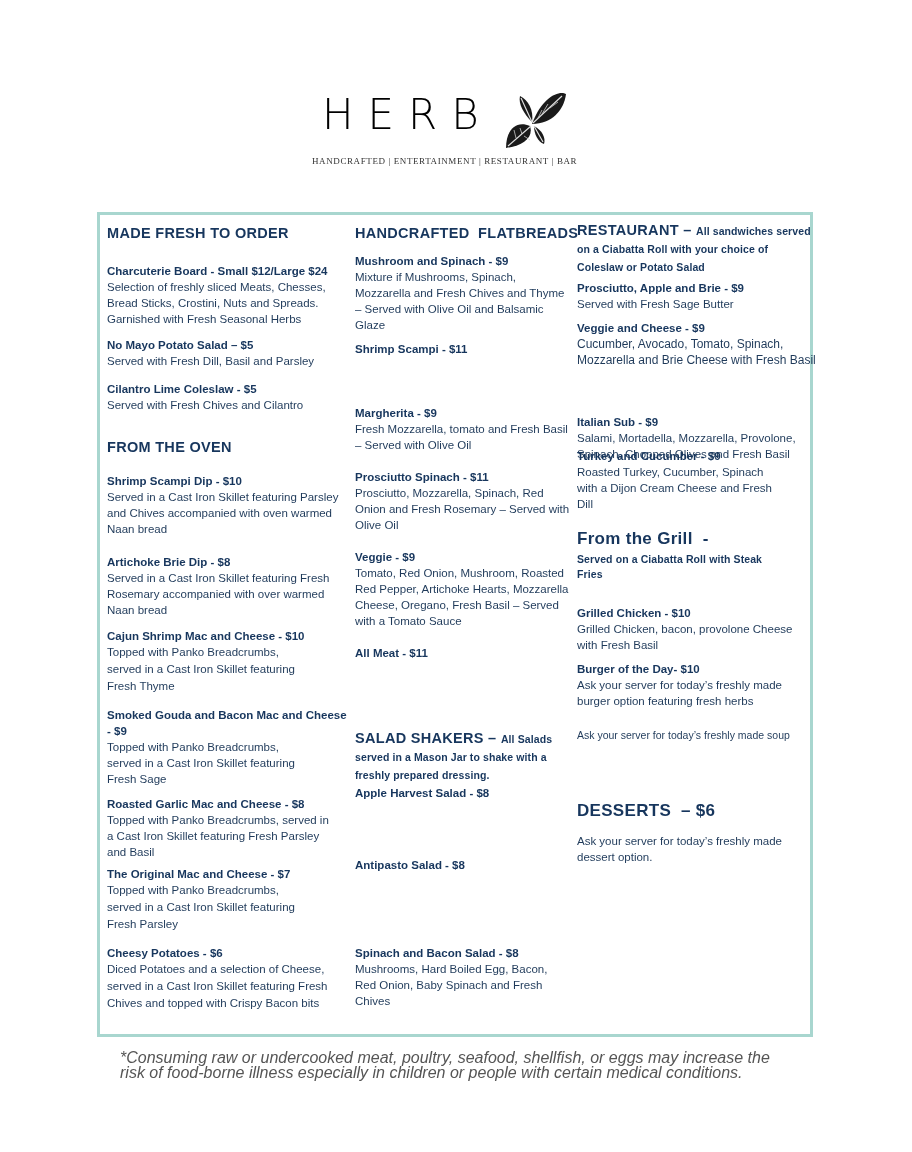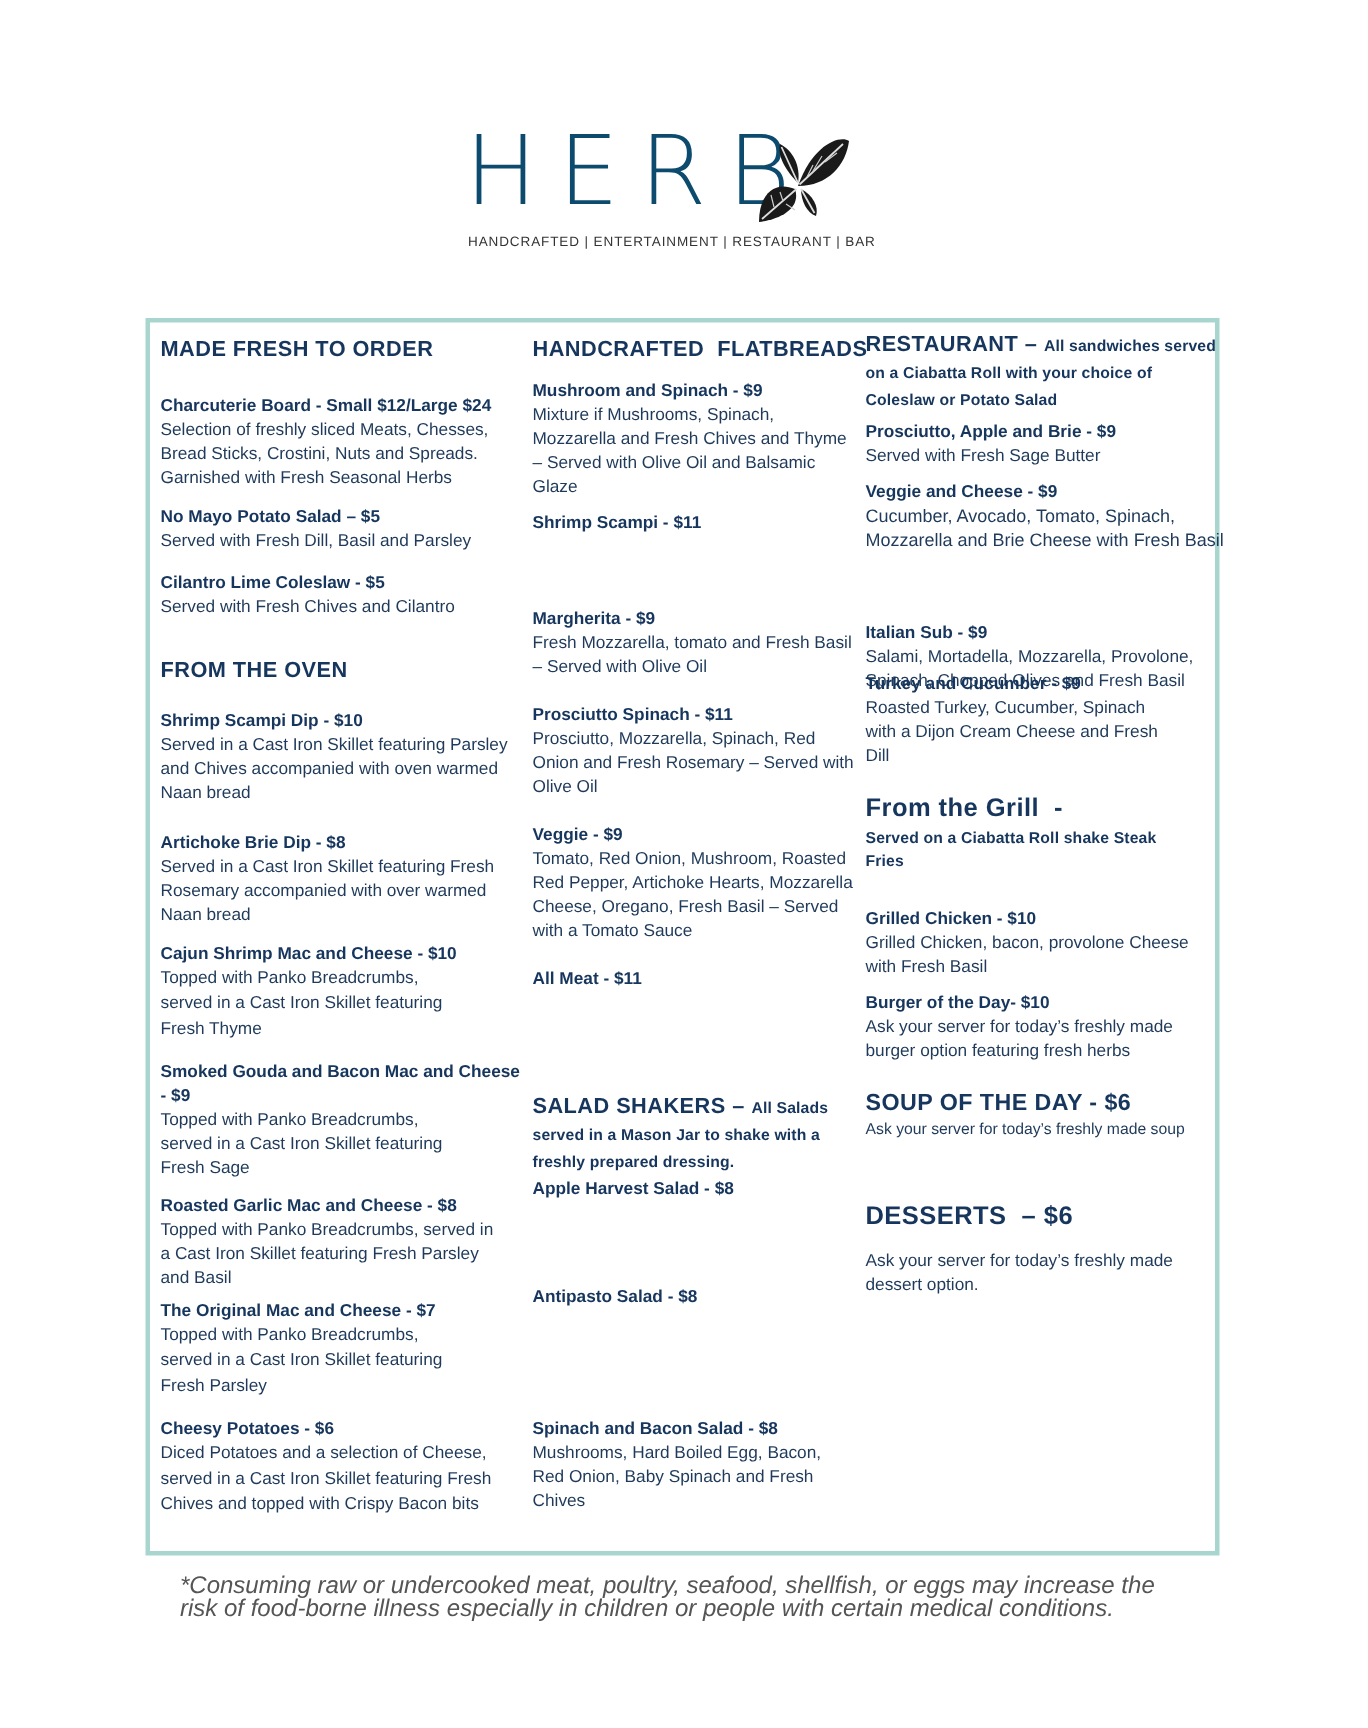--- a/index.html
+++ b/index.html
@@ -1,20 +1,20 @@
 <!DOCTYPE html>
 <html><head>
 <meta charset="utf-8">
 <style>
   html, body { margin:0; padding:0; background:#ffffff; }
   body { width:912px; height:1152px; position:relative; overflow:hidden; font-family:"Liberation Sans", sans-serif; color:#1f3a5a; }
   .logo { position:absolute; left:310px; top:80px; width:270px; height:90px; }
-  .logo-word { position:absolute; left:0; top:0; font-family:"DejaVu Sans", sans-serif; font-weight:200; font-size:64px; letter-spacing:14px; color:#0c4a6e; line-height:70px; }
+  .logo-word { position:absolute; left:12px; top:0; font-family:"DejaVu Sans", sans-serif; font-weight:200; font-size:42px; letter-spacing:14px; color:#000000; line-height:70px; }
   .leaf { position:absolute; left:192px; top:6px; width:66px; height:66px; }
-  .tagline { position:absolute; left:2px; top:76px; font-size:9px; letter-spacing:0.6px; color:#333; white-space:nowrap; font-family:Liberation Sans, sans-serif; }
+  .tagline { position:absolute; left:2px; top:76px; font-size:9px; letter-spacing:0.6px; color:#333; white-space:nowrap; font-family:Liberation Serif, serif; }
   .frame { position:absolute; left:97px; top:212px; width:716px; height:825px; border:3px solid #a8d6cf; box-sizing:border-box; }
   .col { position:absolute; top:8px; }
   .col1 { left:7px; width:240px; }
   .col2 { left:255px; width:215px; }
   .col3 { left:477px; width:236px; }
   .sec-title { font-weight:bold; font-size:14.5px; color:#17365d; letter-spacing:0.3px; margin:0; }
   .sec-big { font-size:17px; }
   .sec-note { font-weight:bold; font-size:10.5px; color:#17365d; letter-spacing:0.1px; }
   .item { margin:0; }
   .item-name { font-weight:bold; font-size:11.5px; color:#17365d; line-height:16px; }
@@ -195,37 +195,36 @@
     </div>
     <div style="position:absolute; top:225px; width:210px;">
       <div class="item">
           <div class="item-name">Turkey and Cucumber - $9</div>
           <div class="item-desc">Roasted Turkey, Cucumber, Spinach with a Dijon Cream Cheese and Fresh Dill</div>
         </div>
     </div>
 
     <div style="position:absolute; top:306px; width:200px;">
       <div class="sec-title sec-big" style="white-space:pre">From the Grill  -</div>
-      <div class="sec-note" style="margin-top:3px; line-height:15px">Served on a Ciabatta  Roll shake Steak Fries</div>
+      <div class="sec-note" style="margin-top:3px; line-height:15px">Served on a Ciabatta  Roll with Steak Fries</div>
     </div>
     <div style="position:absolute; top:382px; width:236px;">
       <div class="item">
           <div class="item-name">Grilled Chicken - $10</div>
           <div class="item-desc">Grilled Chicken, bacon, provolone Cheese with Fresh Basil</div>
         </div>
     </div>
     <div style="position:absolute; top:438px; width:225px;">
       <div class="item">
           <div class="item-name">Burger of the Day- $10</div>
           <div class="item-desc">Ask your server for today’s freshly made burger option featuring fresh herbs</div>
         </div>
     </div>
 
     <div style="position:absolute; top:504px; width:240px;">
-      <div class="sec-title" style="font-size:15.5px">SOUP OF THE DAY - $6</div>
       <div class="item-desc" style="font-size:10.5px">Ask your server for today’s freshly made soup</div>
     </div>
 
     <div style="position:absolute; top:578px; width:236px;">
       <div class="sec-title sec-big" style="white-space:pre">DESSERTS  – $6</div>
       <div class="item-desc" style="margin-top:12px; width:220px">Ask your server for today’s freshly made dessert option.</div>
     </div>
   </div>
 </div>
 

